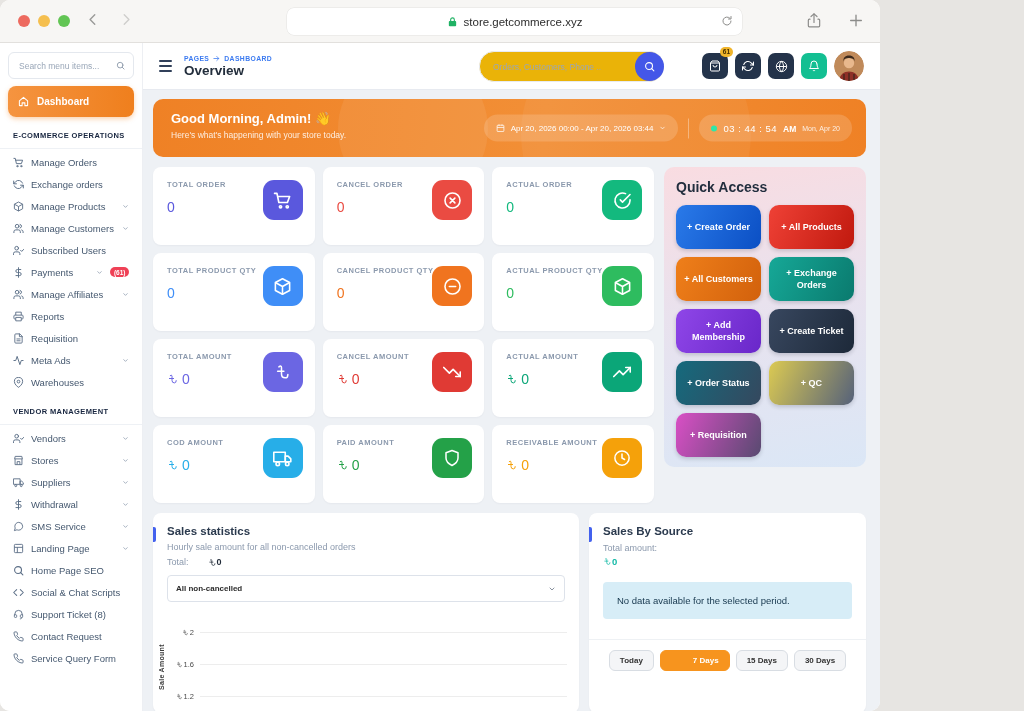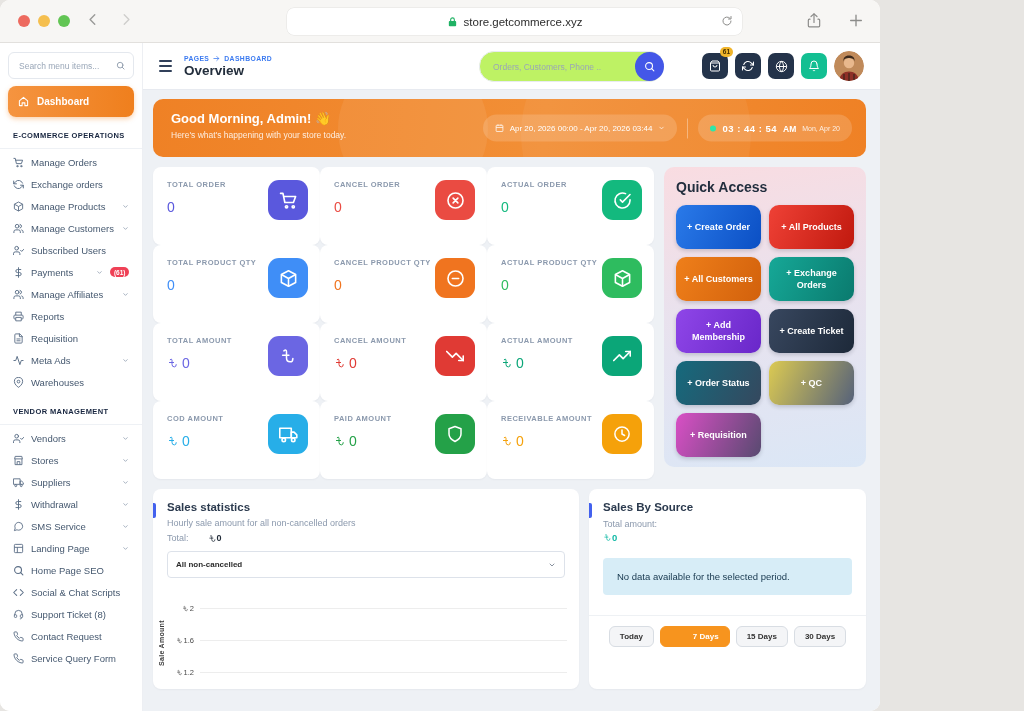--- a/index.html
+++ b/index.html
@@ -28,46 +28,46 @@
   .side-item .lbl{flex:1;white-space:nowrap;overflow:hidden;}
   .side-item .chev{color:#8494a7;flex:none;}
   .pill-badge{background:#ef4156;color:#fff;font-size:6.5px;font-weight:700;border-radius:7px;padding:1.5px 3.5px;flex:none;}
   
   .main{flex:1;background:#eef1f5;position:relative;overflow:hidden;}
   .main-header{height:46px;background:#fff;border-bottom:1px solid #e7eaf0;display:flex;align-items:center;padding:0 16px;position:relative;}
   .burger{display:flex;flex-direction:column;gap:3px;margin-right:12px;cursor:pointer;}
   .burger span{width:13px;height:2px;background:#31405a;border-radius:1px;}
   .crumbs{display:flex;align-items:center;gap:4px;font-size:6.8px;font-weight:700;color:#3b7af0;letter-spacing:.4px;}
   .page-title{font-size:13.5px;font-weight:600;color:#232e3c;margin-top:1px;}
-  .head-search{position:absolute;left:336px;top:8px;width:183px;height:29px;border-radius:15px;background:#bef264;border:1px solid #e8ebf1;display:flex;align-items:center;}
+  .head-search{position:absolute;left:336px;top:8px;width:183px;height:29px;border-radius:15px;background:#eab308;border:1px solid #e8ebf1;display:flex;align-items:center;}
   .head-search input{border:0;outline:0;background:transparent;flex:1;min-width:0;padding:0 10px 0 13px;font-size:8.5px;color:#4a5568;font-family:inherit;}
   .head-search input::placeholder{color:#9aa6b6;}
   .search-btn{width:29px;height:29px;border-radius:50%;background:#4457e8;color:#fff;display:grid;place-items:center;margin-right:-1px;cursor:pointer;border:0;}
   .head-icons{margin-left:auto;display:flex;align-items:center;gap:7px;}
   .icon-sq{width:26px;height:26px;border-radius:7px;background:#24334a;color:#fff;display:grid;place-items:center;position:relative;cursor:pointer;}
   .icon-sq.teal{background:#13bf92;}
   .badge-61{position:absolute;top:-6px;right:-5px;background:#f0b42a;color:#453000;font-size:6.5px;font-weight:700;border-radius:7px;padding:1.5px 3px;line-height:1;}
   .avatar{width:30px;height:30px;border-radius:50%;overflow:hidden;flex:none;cursor:pointer;}
   
   .content{padding:9px 14px 0 10px;}
   .banner{height:58px;border-radius:10px;background:linear-gradient(95deg,#ef8125 0%,#f28f36 55%,#ef8125 100%);position:relative;color:#fff;padding:10px 18px;overflow:hidden;margin-bottom:10px;box-sizing:border-box;}
   .banner::before{content:"";position:absolute;width:150px;height:150px;border-radius:50%;background:rgba(255,255,255,.07);left:185px;top:-45px;}
   .banner::after{content:"";position:absolute;width:230px;height:230px;border-radius:50%;background:rgba(255,255,255,.05);right:115px;top:-80px;}
   .banner-title{font-size:13px;font-weight:700;margin-top:2px;}
   .banner-sub{font-size:8.5px;color:rgba(255,255,255,.85);margin-top:4px;}
   .banner-pills{position:absolute;right:14px;top:50%;transform:translateY(-50%);display:flex;align-items:center;gap:10px;z-index:2;}
   .bpill{background:rgba(255,255,255,.16);border-radius:14px;height:27px;display:flex;align-items:center;gap:6px;padding:0 12px;font-size:8px;white-space:nowrap;cursor:pointer;}
   .vdiv{width:1px;height:20px;background:rgba(255,255,255,.35);}
   .clock-dot{width:6px;height:6px;border-radius:50%;background:#2ee6a8;}
-  .time-txt{font-size:9.5px;font-weight:700;letter-spacing:.5px;}
+  .time-txt{font-size:9.5px;font-weight:400;letter-spacing:.5px;}
   .ampm{font-size:8.5px;font-weight:700;}
   .time-date{font-size:7px;opacity:.85;}
   
   .dash-grid{display:flex;gap:10px;}
-  .cards-col{flex:1;display:grid;grid-template-columns:repeat(3,1fr);align-content:start;}
+  .cards-col{flex:1;display:grid;grid-template-columns:repeat(3,1fr);gap:8px;align-content:start;}
   .stat-card{background:#fff;border-radius:8px;height:78px;position:relative;padding:13px 14px;box-sizing:border-box;box-shadow:0 1px 2px rgba(16,24,40,.04);cursor:pointer;}
   .stat-label{font-size:7.5px;font-weight:700;letter-spacing:.5px;color:#8b99ad;}
   .stat-value{margin-top:10px;font-size:14px;font-weight:500;display:flex;align-items:center;gap:3px;}
   .stat-icon{position:absolute;right:12px;top:13px;width:40px;height:40px;border-radius:11px;display:grid;place-items:center;color:#fff;}
   .c1 .stat-value{color:#5a58dd}.c1 .stat-icon{background:#5a58dd}
   .c2 .stat-value{color:#ea4b42}.c2 .stat-icon{background:#ea4b42}
   .c3 .stat-value{color:#13b97e}.c3 .stat-icon{background:#13b97e}
   .c4 .stat-value{color:#3f8ef7}.c4 .stat-icon{background:#3f8ef7}
   .c5 .stat-value{color:#f0741f}.c5 .stat-icon{background:#f0741f}
   .c6 .stat-value{color:#2ebc5f}.c6 .stat-icon{background:#2ebc5f}

